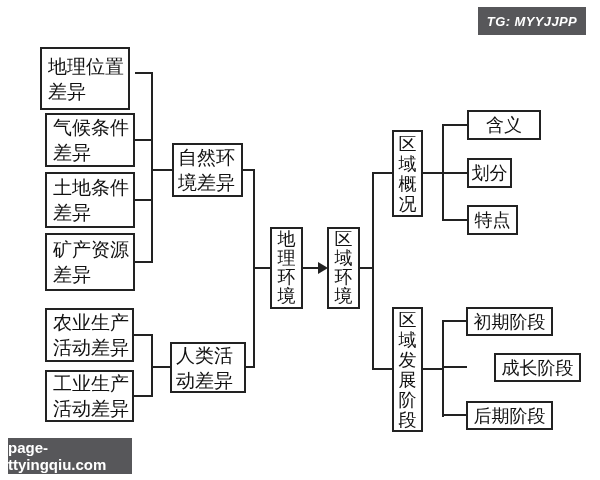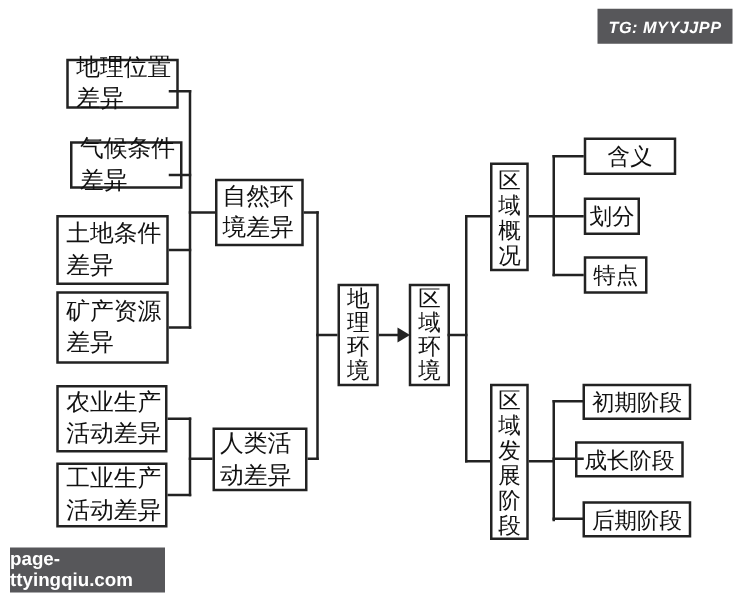--- a/index.html
+++ b/index.html
@@ -44,25 +44,25 @@
     display:flex;align-items:center;justify-content:center;
   }
   .badge-tg{left:478px;top:7px;width:108px;height:28px;font-size:13px;letter-spacing:.4px;font-style:italic;}
   .badge-site{left:8px;top:438px;width:124px;height:36px;font-size:15px;}
 </style>
 </head>
 <body>
 
 <div class="canvas">
 
-  <div class="nb nb-left" style="left:53px;top:47px;width:90px;height:40px">
+  <div class="nb nb-left" style="left:40px;top:47px;width:90px;height:63px">
     <span class="lbl">地理位置
 差异</span>
   </div>
-  <div class="nb nb-left" style="left:56px;top:113px;width:90px;height:38px">
+  <div class="nb nb-left" style="left:45px;top:113px;width:90px;height:54px">
     <span class="lbl">气候条件
 差异</span>
   </div>
   <div class="nb nb-left" style="left:45px;top:172px;width:90px;height:56px">
     <span class="lbl">土地条件
 差异</span>
   </div>
   <div class="nb nb-left" style="left:45px;top:233px;width:90px;height:58px">
     <span class="lbl">矿产资源
 差异</span>
@@ -120,21 +120,21 @@
   <div class="nb nb-small" style="left:467px;top:158px;width:45px;height:30px">
     <span class="lbl">划分</span>
   </div>
   <div class="nb nb-small" style="left:467px;top:205px;width:51px;height:30px">
     <span class="lbl">特点</span>
   </div>
 
   <div class="nb nb-small" style="left:466px;top:307px;width:87px;height:29px">
     <span class="lbl">初期阶段</span>
   </div>
-  <div class="nb nb-small" style="left:460px;top:353px;width:87px;height:29px">
+  <div class="nb nb-small" style="left:494px;top:353px;width:87px;height:29px">
     <span class="lbl">成长阶段</span>
   </div>
   <div class="nb nb-small" style="left:466px;top:401px;width:87px;height:29px">
     <span class="lbl">后期阶段</span>
   </div>
 
   <i class="ln" style="left:135px;top:72px;width:18px;height:2px"></i>
   <i class="ln" style="left:135px;top:139px;width:18px;height:2px"></i>
   <i class="ln" style="left:135px;top:199px;width:18px;height:2px"></i>
   <i class="ln" style="left:135px;top:261px;width:18px;height:2px"></i>

